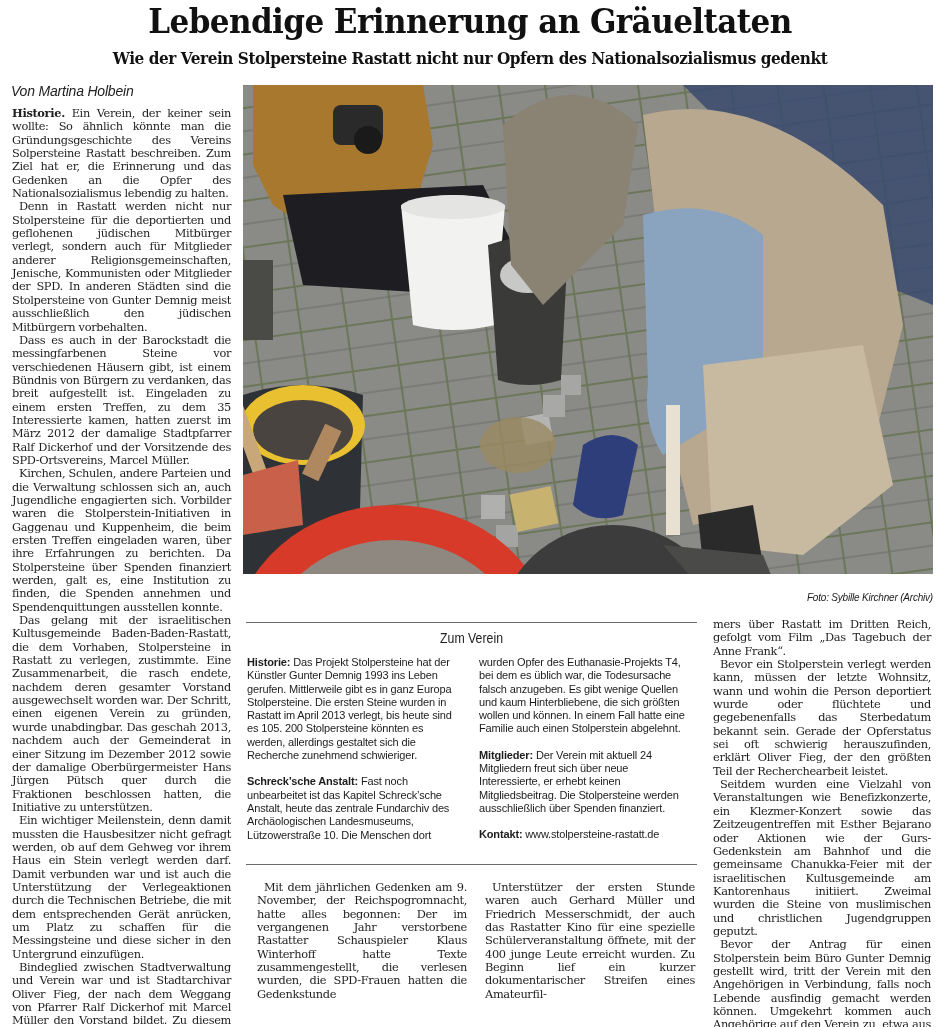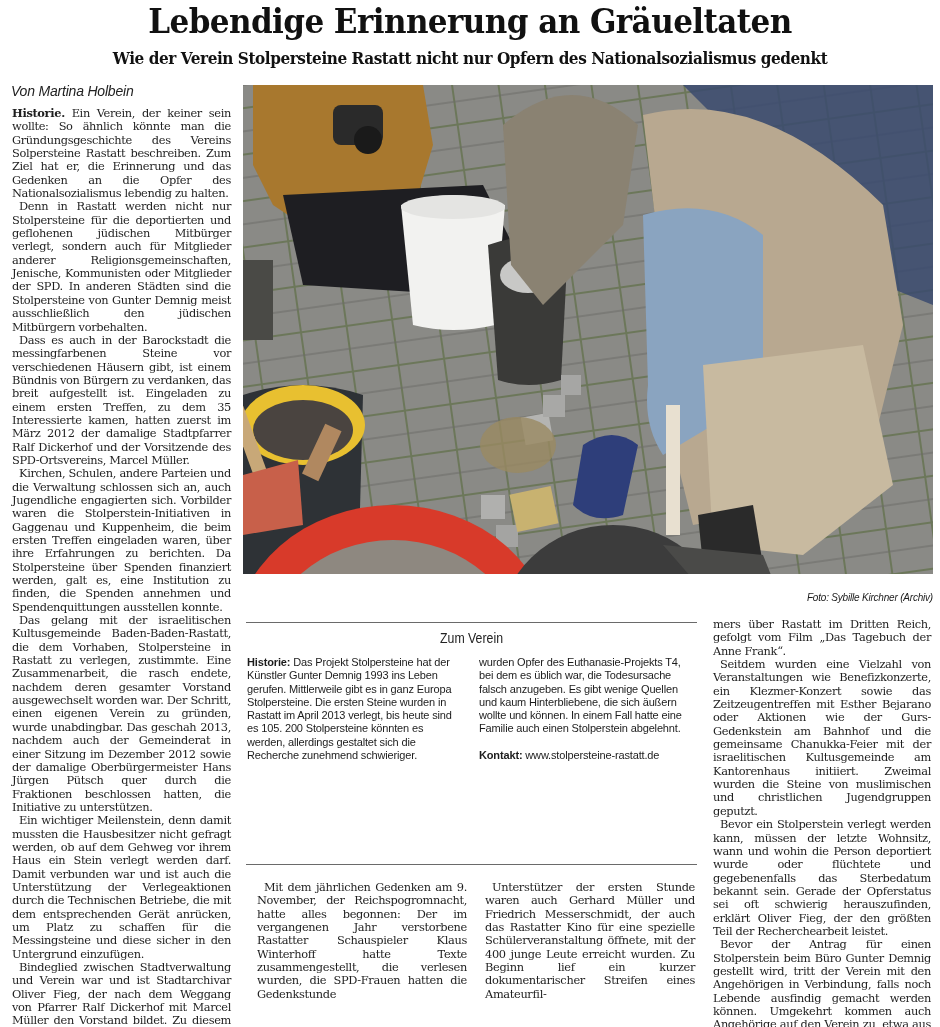--- a/index.html
+++ b/index.html
@@ -142,33 +142,35 @@
 </div>
 
 <div class="caption">
   <span class="credit">Foto: Sybille Kirchner (Archiv)</span>
 </div>
 
 <div class="infobox-rule" style="top:622px;"></div>
 <div class="infobox-title">Zum Verein</div>
 <div class="infobox-col ib-left">
   <p><b>Historie:</b> <span>Das Projekt Stolpersteine hat der Künstler Gunter Demnig 1993 ins Leben gerufen. Mittlerweile gibt es in ganz Europa Stolpersteine. Die ersten Steine wurden in Rastatt im April 2013 verlegt, bis heute sind es 105. 200 Stolpersteine könnten es werden, allerdings gestaltet sich die Recherche zunehmend schwieriger.</span></p>
+  <p><b>Schreck’sche Anstalt:</b> <span>Fast noch unbearbeitet ist das Kapitel Schreck’sche Anstalt, heute das zentrale Fundarchiv des Archäologischen Landesmuseums, Lützowerstraße 10. Die Menschen dort</span></p>
 </div>
 <div class="infobox-col ib-right">
-  <p>wurden Opfer des Euthanasie-Projekts T4, bei dem es üblich war, die Todesursache falsch anzugeben. Es gibt wenige Quellen und kaum Hinterbliebene, die sich äußern wollte und können. In einem Fall hatte eine Familie auch einen Stolperstein abgelehnt.</p>
+  <p>wurden Opfer des Euthanasie-Projekts T4, bei dem es üblich war, die Todesursache falsch anzugeben. Es gibt wenige Quellen und kaum Hinterbliebene, die sich größten wollen und können. In einem Fall hatte eine Familie auch einen Stolperstein abgelehnt.</p>
+  <p><b>Mitglieder:</b> <span>Der Verein mit aktuell 24 Mitgliedern freut sich über neue Interessierte, er erhebt keinen Mitgliedsbeitrag. Die Stolpersteine werden ausschließlich über Spenden finanziert.</span></p>
   <p><b>Kontakt:</b> <span>www.stolpersteine-rastatt.de</span></p>
 </div>
 <div class="infobox-rule" style="top:864px;"></div>
 
 <div class="col col2">
   <p>Mit dem jährlichen Gedenken am 9. November, der Reichspogromnacht, hatte alles begonnen: Der im vergangenen Jahr verstorbene Rastatter Schauspieler Klaus Winterhoff hatte Texte zusammengestellt, die verlesen wurden, die SPD-Frauen hatten die Gedenkstunde</p>
 </div>
 
 <div class="col col3">
   <p>Unterstützer der ersten Stunde waren auch Gerhard Müller und Friedrich Messerschmidt, der auch das Rastatter Kino für eine spezielle Schülerveranstaltung öffnete, mit der 400 junge Leute erreicht wurden. Zu Beginn lief ein kurzer dokumentarischer Streifen eines Amateurfil-</p>
 </div>
 
 <div class="col col4">
   <p class="first">mers über Rastatt im Dritten Reich, gefolgt vom Film „Das Tagebuch der Anne Frank“.</p>
+  <p>Bevor ein Stolperstein verlegt werden kann, müssen der letzte Wohnsitz, wann und wohin die Person deportiert wurde oder flüchtete und gegebenenfalls das Sterbedatum bekannt sein. Gerade der Opferstatus sei oft schwierig herauszufinden, erklärt Oliver Fieg, der den größten Teil der Recherchearbeit leistet.</p>
   <p>Seitdem wurden eine Vielzahl von Veranstaltungen wie Benefizkonzerte, ein Klezmer-Konzert sowie das Zeitzeugentreffen mit Esther Bejarano oder Aktionen wie der Gurs-Gedenkstein am Bahnhof und die gemeinsame Chanukka-Feier mit der israelitischen Kultusgemeinde am Kantorenhaus initiiert. Zweimal wurden die Steine von muslimischen und christlichen Jugendgruppen geputzt.</p>
-  <p>Bevor ein Stolperstein verlegt werden kann, müssen der letzte Wohnsitz, wann und wohin die Person deportiert wurde oder flüchtete und gegebenenfalls das Sterbedatum bekannt sein. Gerade der Opferstatus sei oft schwierig herauszufinden, erklärt Oliver Fieg, der den größten Teil der Recherchearbeit leistet.</p>
   <p>Bevor der Antrag für einen Stolperstein beim Büro Gunter Demnig gestellt wird, tritt der Verein mit den Angehörigen in Verbindung, falls noch Lebende ausfindig gemacht werden können. Umgekehrt kommen auch Angehörige auf den Verein zu, etwa aus den USA, damit für ihre Angehörigen ein Stolperstein verlegt werden kann.</p>
 </div>
 
 </body></html>

